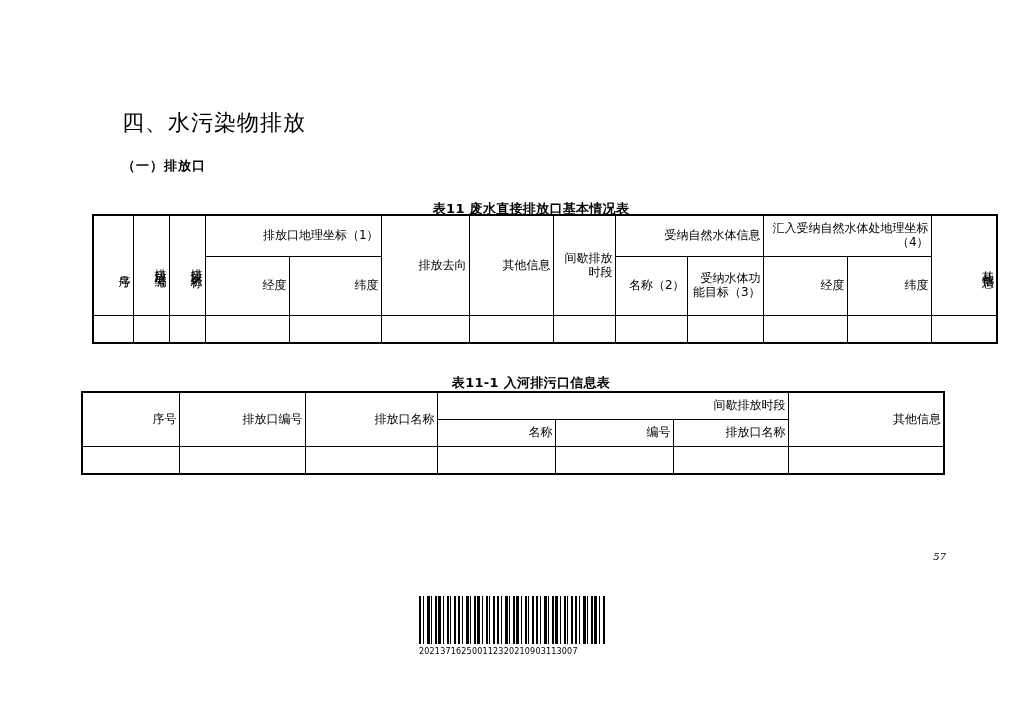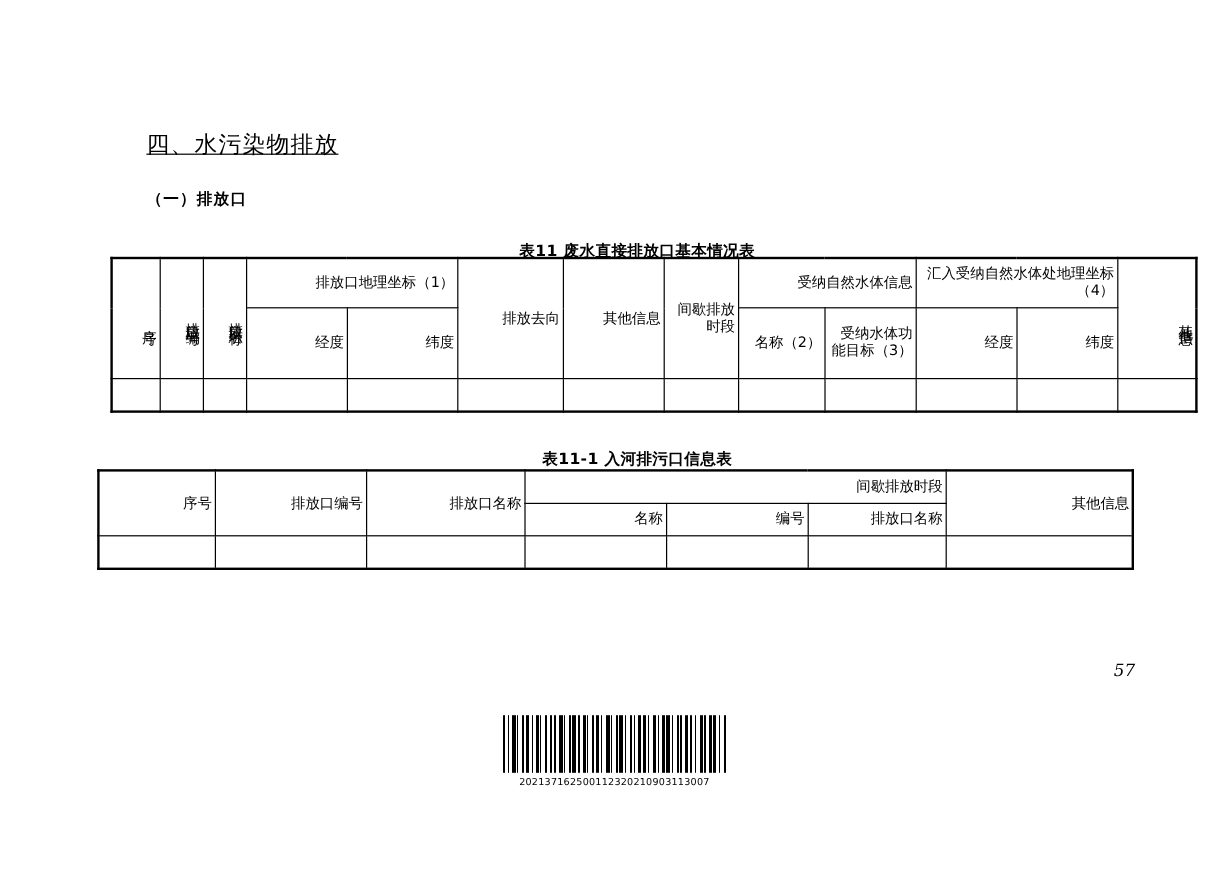--- a/index.html
+++ b/index.html
@@ -21,25 +21,24 @@
     width: 1024px;
     height: 724px;
     background: #ffffff;
   }
 
   
   .h-section {
     position: absolute;
     left: 122px;
     top: 108px;
-    font-size: 19px;
+    font-size: 22px;
     letter-spacing: 1px;
     font-family: "DejaVu Sans", sans-serif;
     white-space: nowrap;
-    text-decoration: underline;
   }
   .h-sub {
     position: absolute;
     left: 122px;
     top: 157px;
     font-size: 13px;
     font-weight: bold;
     font-family: "DejaVu Serif", serif;
     letter-spacing: 1px;
     white-space: nowrap;
@@ -104,31 +103,31 @@
     width: 862px;
   }
   #table111 td { height: 24px; }
   #table111 .empty-row td { height: 24px; }
 
   
   .page-number {
     position: absolute;
     right: 78px;
     top: 551px;
-    font-size: 14px;
+    font-size: 10px;
     font-family: "DejaVu Serif", serif;
     font-style: italic;
   }
 
   
   .barcode-wrap {
     position: absolute;
     left: 419px;
     top: 596px;
-    width: 186px;
+    width: 154px;
     text-align: center;
   }
   .barcode {
     height: 48px;
     width: 186px;
     background-repeat: repeat-x;
     background-image:
       repeating-linear-gradient(to right,
         #000 0px, #000 2px, #fff 2px, #fff 4px,
         #000 4px, #000 5px, #fff 5px, #fff 8px,

